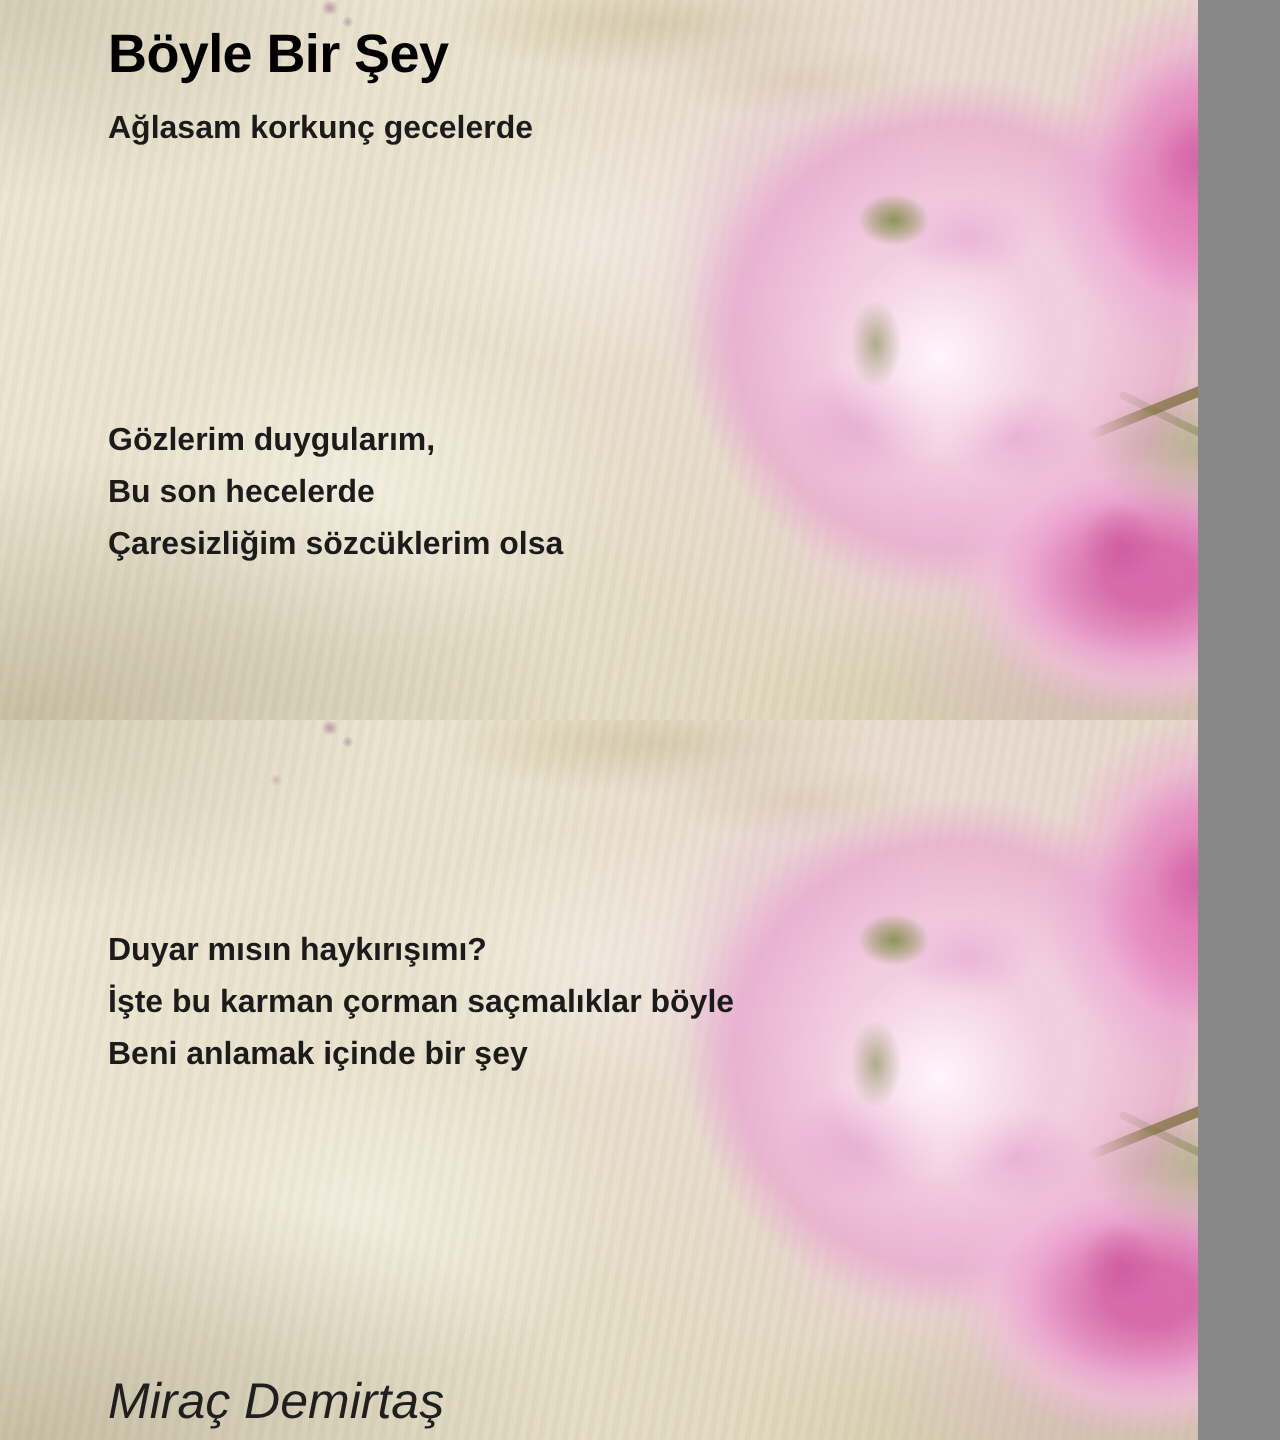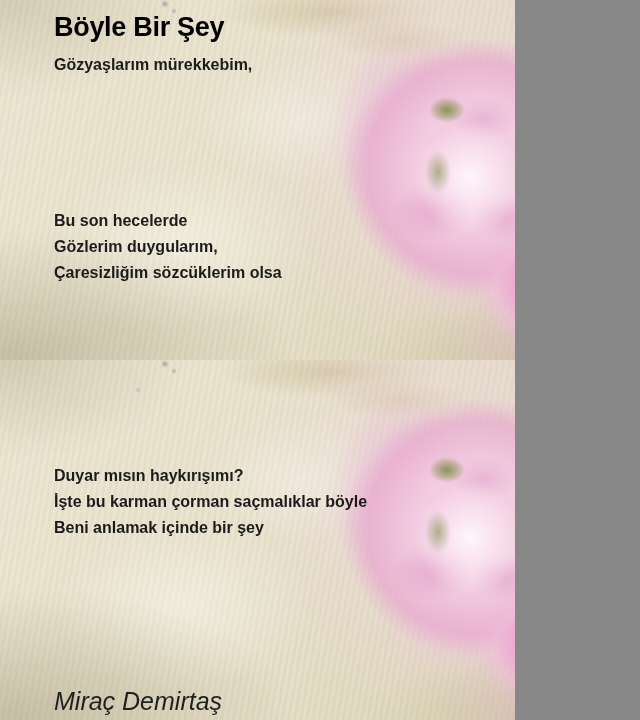--- a/index.html
+++ b/index.html
@@ -1,18 +1,18 @@
 <!DOCTYPE html>
 <html><head>
 <meta charset="utf-8">
 <style>
   html, body { margin: 0; padding: 0; background: #888; }
   .page {
     position: relative;
-    width: 515px;
+    width: 599px;
     height: 720px;
     overflow: hidden;
     font-family: "Liberation Sans", sans-serif;
   }
   
   .bg {
     position: absolute;
     inset: 0;
     background-repeat: repeat;
     background-size: 640px 360px;
@@ -105,26 +105,26 @@
   </div>
   <div class="tile-deco tile-2">
     <div class="stem stem-a"></div>
     <div class="stem stem-b"></div>
   </div>
 
   <div class="content">
     <h1 class="title">Böyle Bir Şey</h1>
 
     <div class="stanza stanza-1">
-      <div class="line">Gözyaşlarım mürekkebim,</div>
+      <div class="line">Ağlasam korkunç gecelerde</div>
     </div>
 
     <div class="stanza stanza-2">
+      <div class="line">Gözlerim duygularım,</div>
       <div class="line">Bu son hecelerde</div>
-      <div class="line">Gözlerim duygularım,</div>
       <div class="line">Çaresizliğim sözcüklerim olsa</div>
     </div>
 
     <div class="stanza stanza-3">
       <div class="line">Duyar mısın haykırışımı?</div>
       <div class="line">İşte bu karman çorman saçmalıklar böyle</div>
       <div class="line">Beni anlamak içinde bir şey</div>
     </div>
 
     <div class="author">Miraç Demirtaş</div>

